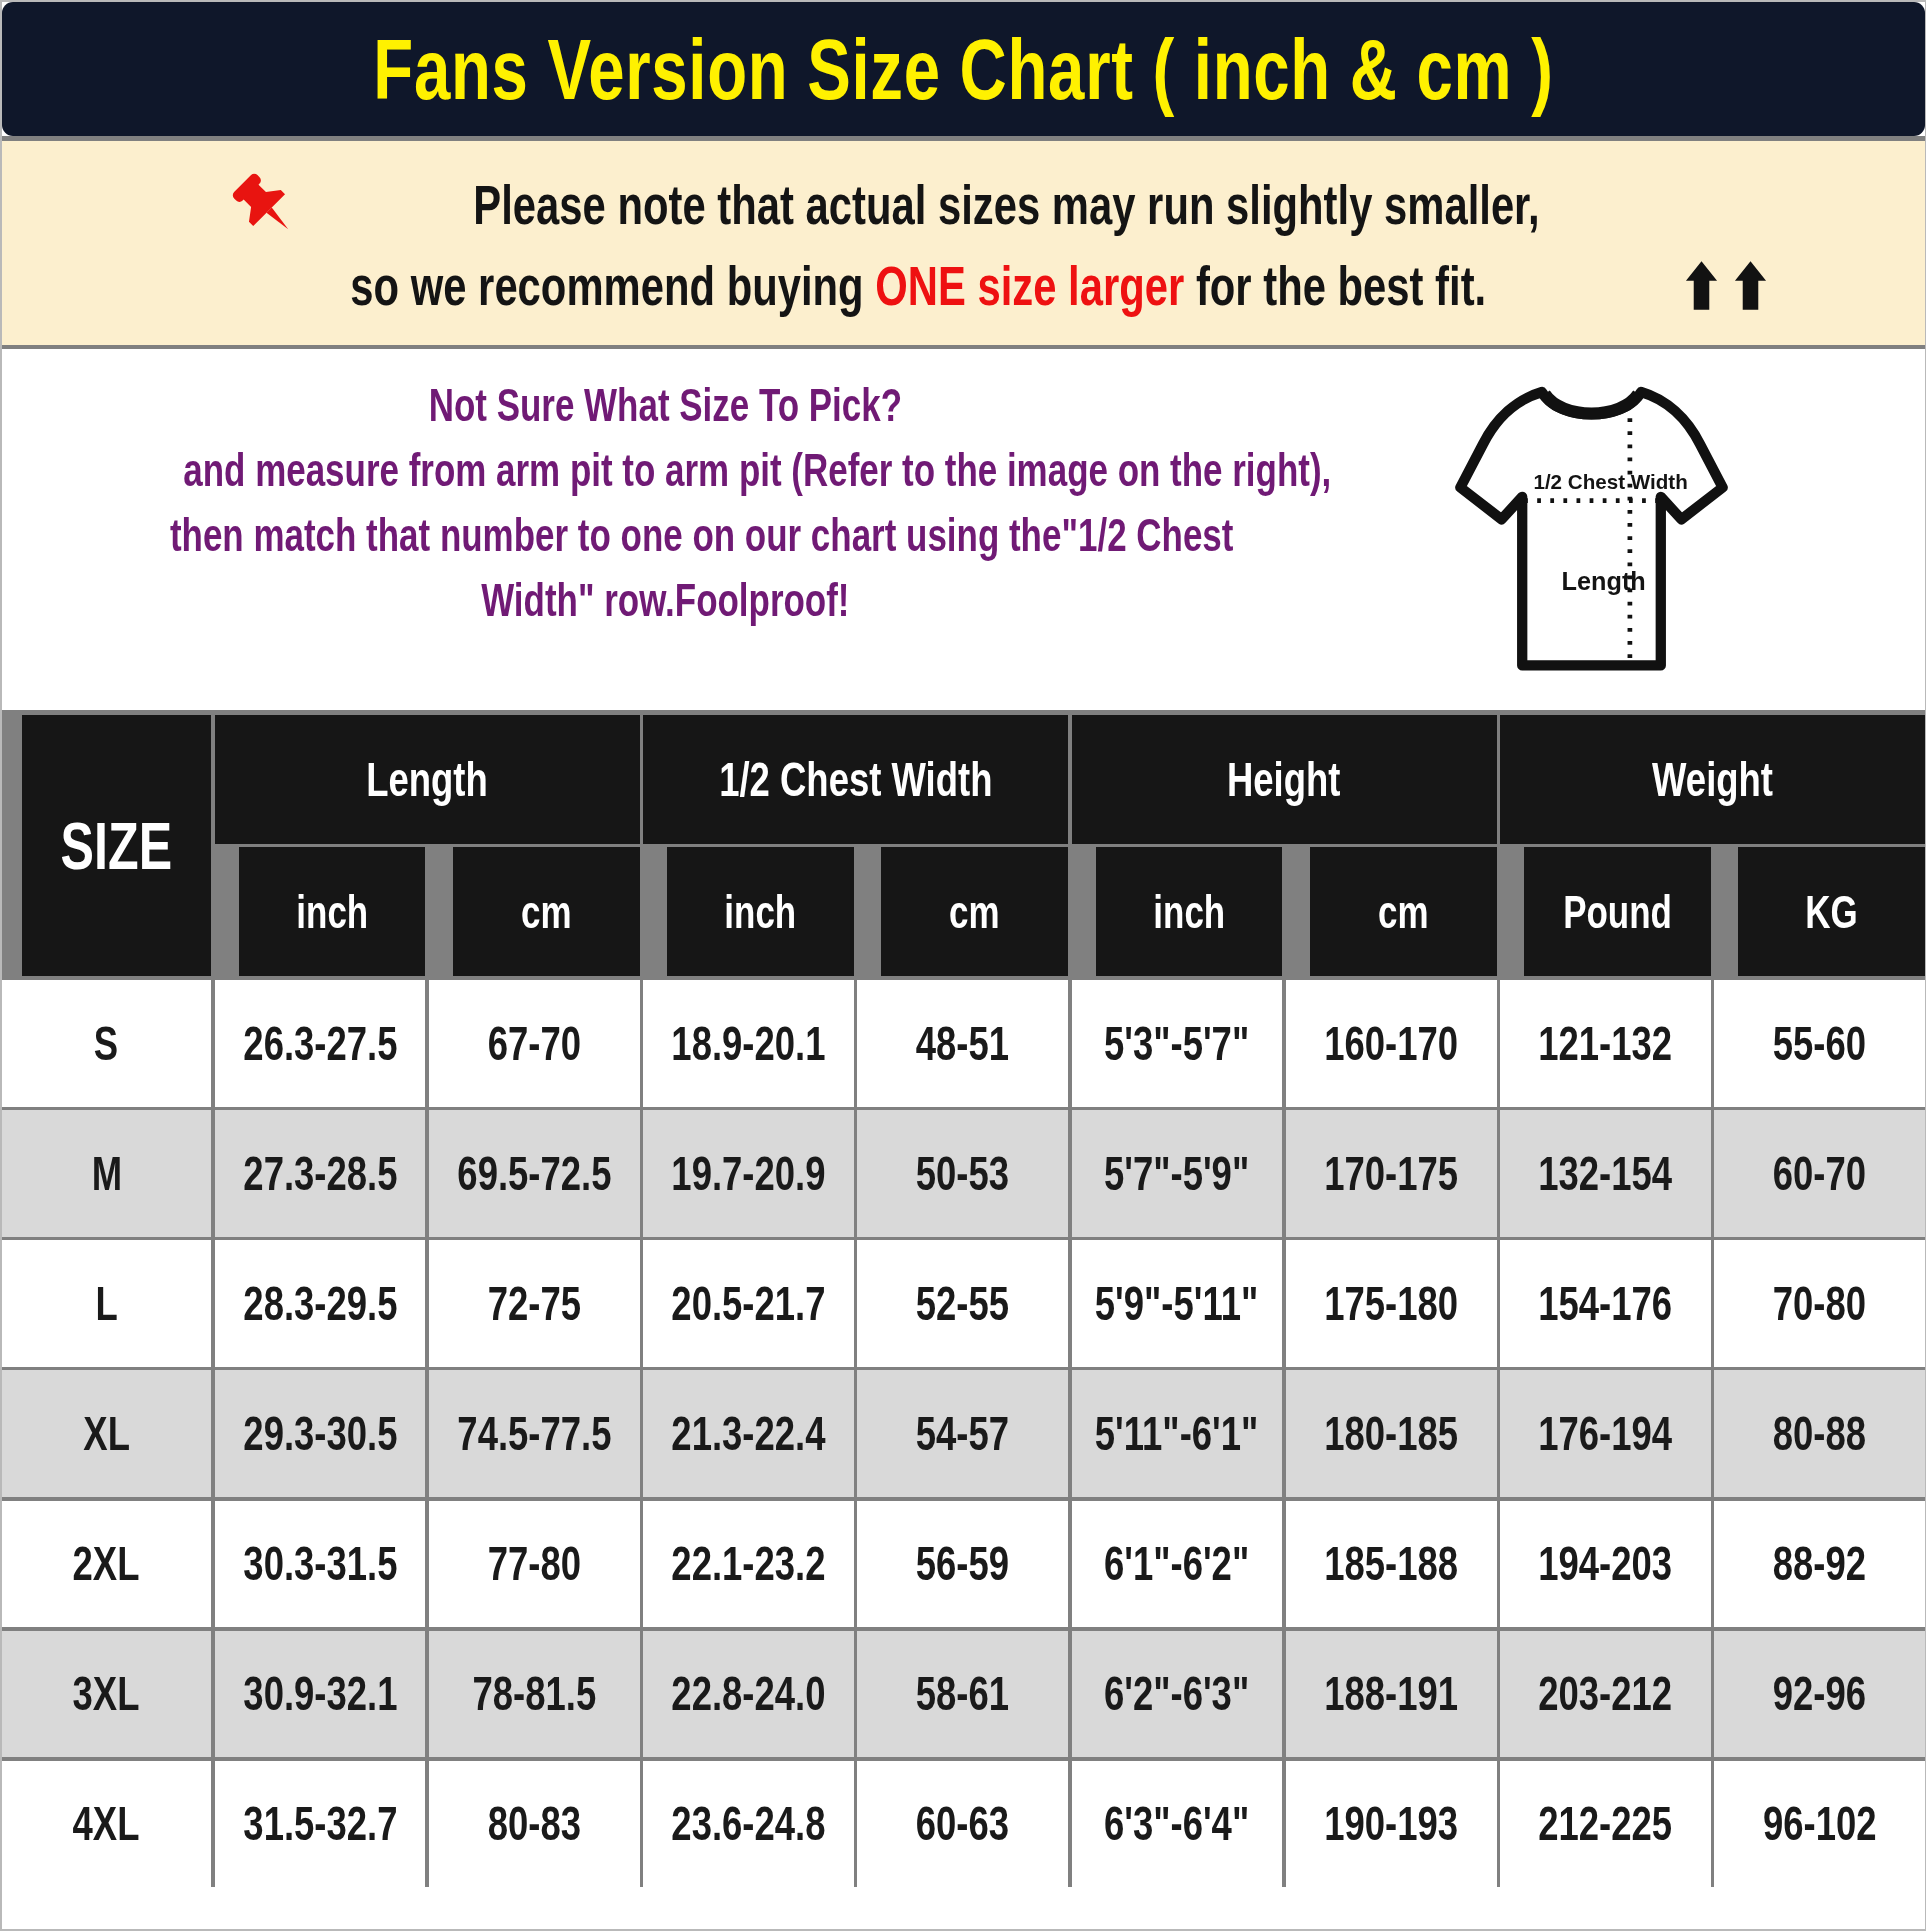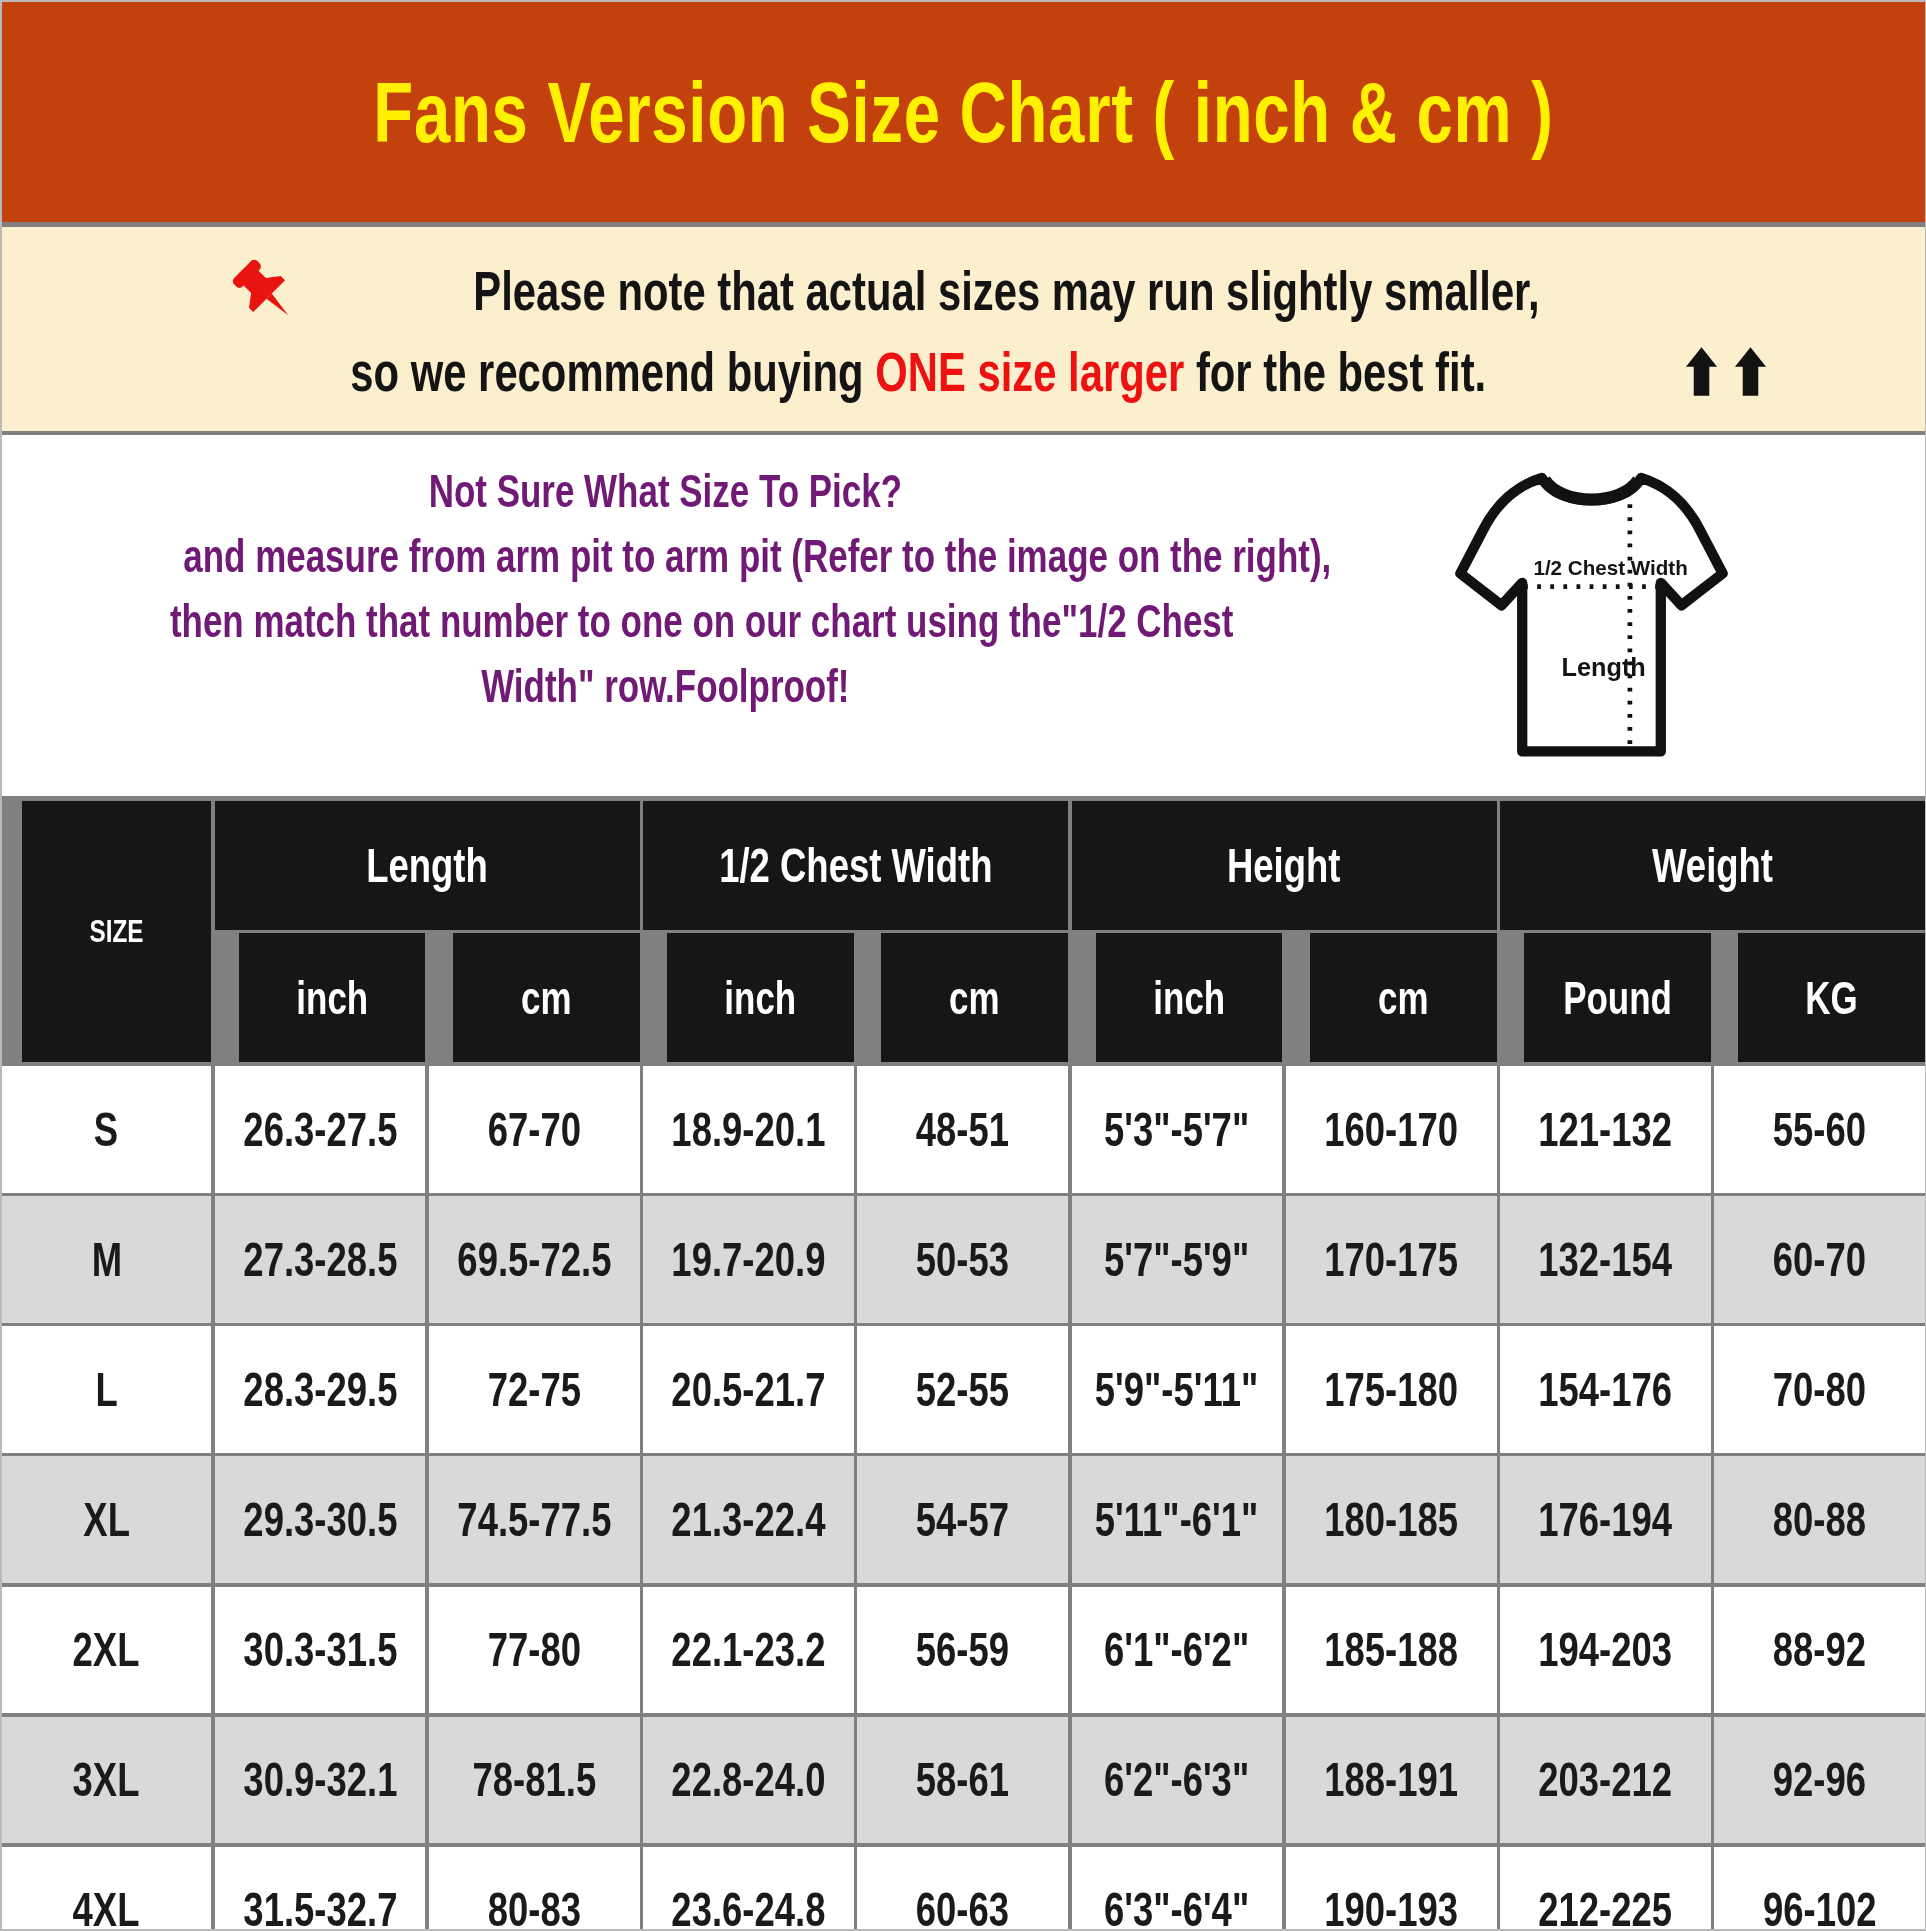--- a/index.html
+++ b/index.html
@@ -8,22 +8,22 @@
 
   .page {
     position:relative; width:1927px; height:1931px;
     border:2.8px solid #b9b9b9; background:#ffffff; overflow:hidden;
   }
 
   .cond { display:inline-block; transform:scaleX(0.76); transform-origin:center; white-space:nowrap; }
 
   
   .title-band {
-    height:220px; background:#c2410c;
-    display:flex; align-items:center; justify-content:center;
+    height:134px; background:#0f172a;
+    display:flex; align-items:center; justify-content:center;border-radius:11px;
   }
   .title-band .title { color:#fff100; font-size:86px; letter-spacing:0.9px; }
 
   .divider { height:4.6px; background:#808080; }
 
   
   .notice {
     height:204px; background:#fcefce;
     display:flex; flex-direction:column; align-items:center; justify-content:center;
     gap:14.7px; color:#141414;padding-left:12px;
@@ -45,21 +45,21 @@
 
   
   .size-table {
     height:1177px; background:#808080; padding-top:4.6px;
     display:grid; gap:3.7px;
     grid-template-columns:209px repeat(8,1fr);
     grid-template-rows:129px 129px repeat(7,1fr);
   }
   .cell { display:flex; align-items:center; justify-content:center; overflow:hidden; }
   .hc { background:#161616; color:#ffffff; font-size:48px; }
-  .size-head { grid-column:1; grid-row:1 / span 2; font-size:32px;margin-left:20px; }
+  .size-head { grid-column:1; grid-row:1 / span 2; font-size:66px;margin-left:20px; }
   .gc { grid-row:1; }
   .gc1 { grid-column:2 / span 2; } .gc2 { grid-column:4 / span 2; }
   .gc3 { grid-column:6 / span 2; } .gc4 { grid-column:8 / span 2; }
   .sub { grid-row:2; font-size:46px;margin-left:24px; }
   .dc { font-size:48px; color:#1a1a1a; }
   .trow { display:contents; }
   .rw .dc { background:#ffffff; }
   .rg .dc { background:#d9d9d9; }
 </style>
 </head>

